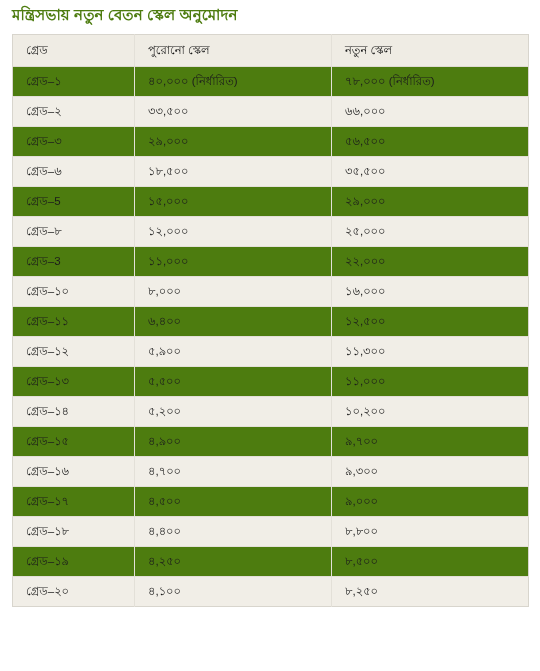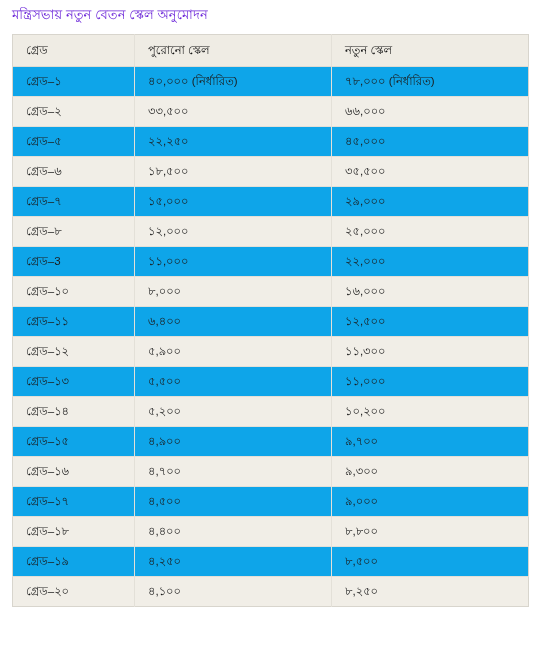--- a/index.html
+++ b/index.html
@@ -15,23 +15,23 @@
     overflow: hidden;
   }
   #page {
     width: 540px;
     height: 671px;
     box-sizing: border-box;
     padding: 4px 0 0 0;
     position: relative;
   }
   #article-title {
-    font-size: 13px;
-    font-weight: normal;
-    color: #6d28d9;
+    font-size: 15px;
+    font-weight: bold;
+    color: #4d7c0f;
     letter-spacing: 0.1px;
     padding: 2px 0 0 12px;
     line-height: 18px;
     white-space: nowrap;
   }
   #salary-table-wrap {
     padding: 10px 12px 0 12px;
     box-sizing: border-box;
     width: 492px;
   }
@@ -66,21 +66,21 @@
     border-right: none;
   }
   table#salary-table thead th {
     background: #efece4;
     height: 31px;
     line-height: 31px;
     border-bottom: 1px solid #dedbd2;
     color: #141414;
   }
   table#salary-table tbody tr.row-even td {
-    background: #0ea5e9;
+    background: #4d7c0f;
   }
   table#salary-table tbody tr.row-odd td {
     background: #f1eee7;
     margin-top: 24px;
   }
   table#salary-table tbody tr:last-child td {
     border-bottom: none;
   }
 </style>
 </head>
@@ -109,31 +109,31 @@
             <td>গ্রেড–১</td>
             <td>৪০,০০০  (নির্ধারিত)</td>
             <td>৭৮,০০০ (নির্ধারিত)</td>
           </tr>
           <tr class="row-odd">
             <td>গ্রেড–২</td>
             <td>৩৩,৫০০</td>
             <td>৬৬,০০০</td>
           </tr>
           <tr class="row-even">
-            <td>গ্রেড–৫</td>
-            <td>২২,২৫০</td>
-            <td>৪৫,০০০</td>
+            <td>গ্রেড–৩</td>
+            <td>২৯,০০০</td>
+            <td>৫৬,৫০০</td>
           </tr>
           <tr class="row-odd">
             <td>গ্রেড–৬</td>
             <td>১৮,৫০০</td>
             <td>৩৫,৫০০</td>
           </tr>
           <tr class="row-even">
-            <td>গ্রেড–৭</td>
+            <td>গ্রেড–5</td>
             <td>১৫,০০০</td>
             <td>২৯,০০০</td>
           </tr>
           <tr class="row-odd">
             <td>গ্রেড–৮</td>
             <td>১২,০০০</td>
             <td>২৫,০০০</td>
           </tr>
           <tr class="row-even">
             <td>গ্রেড–3</td>

